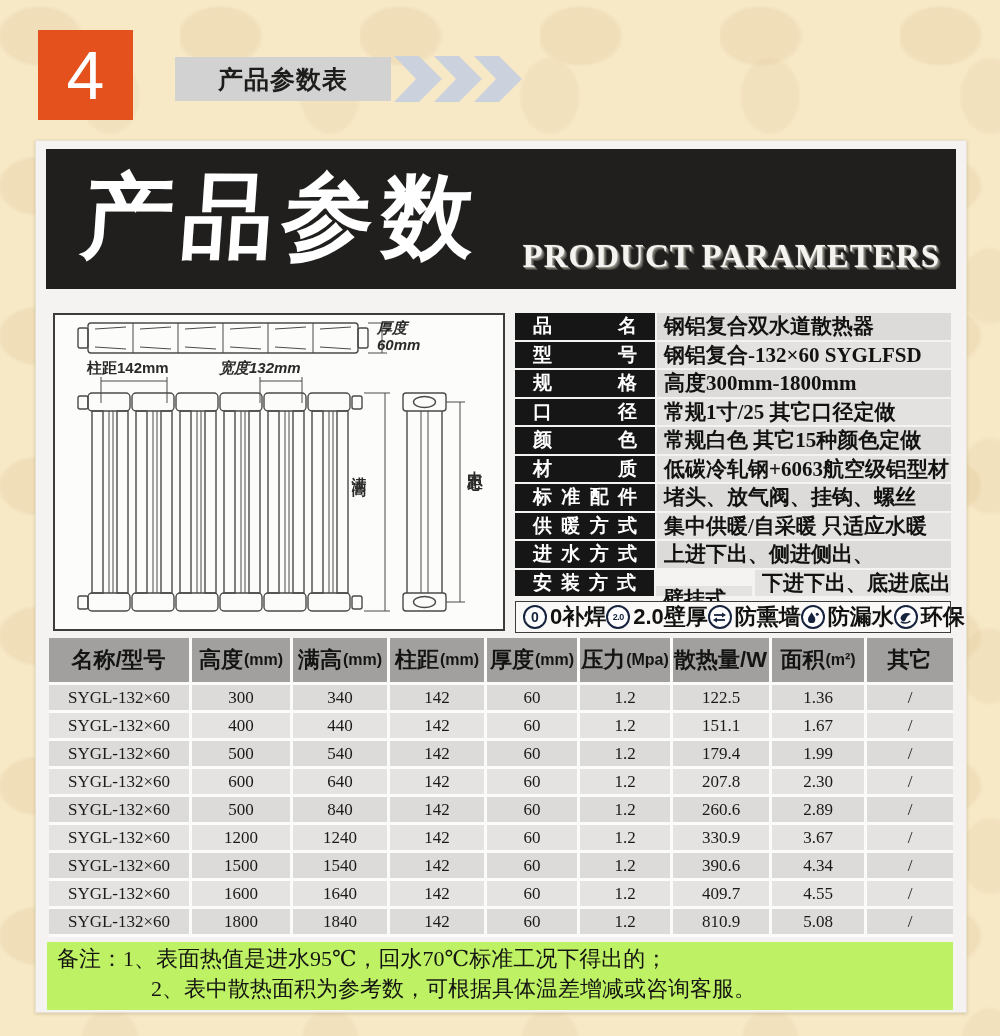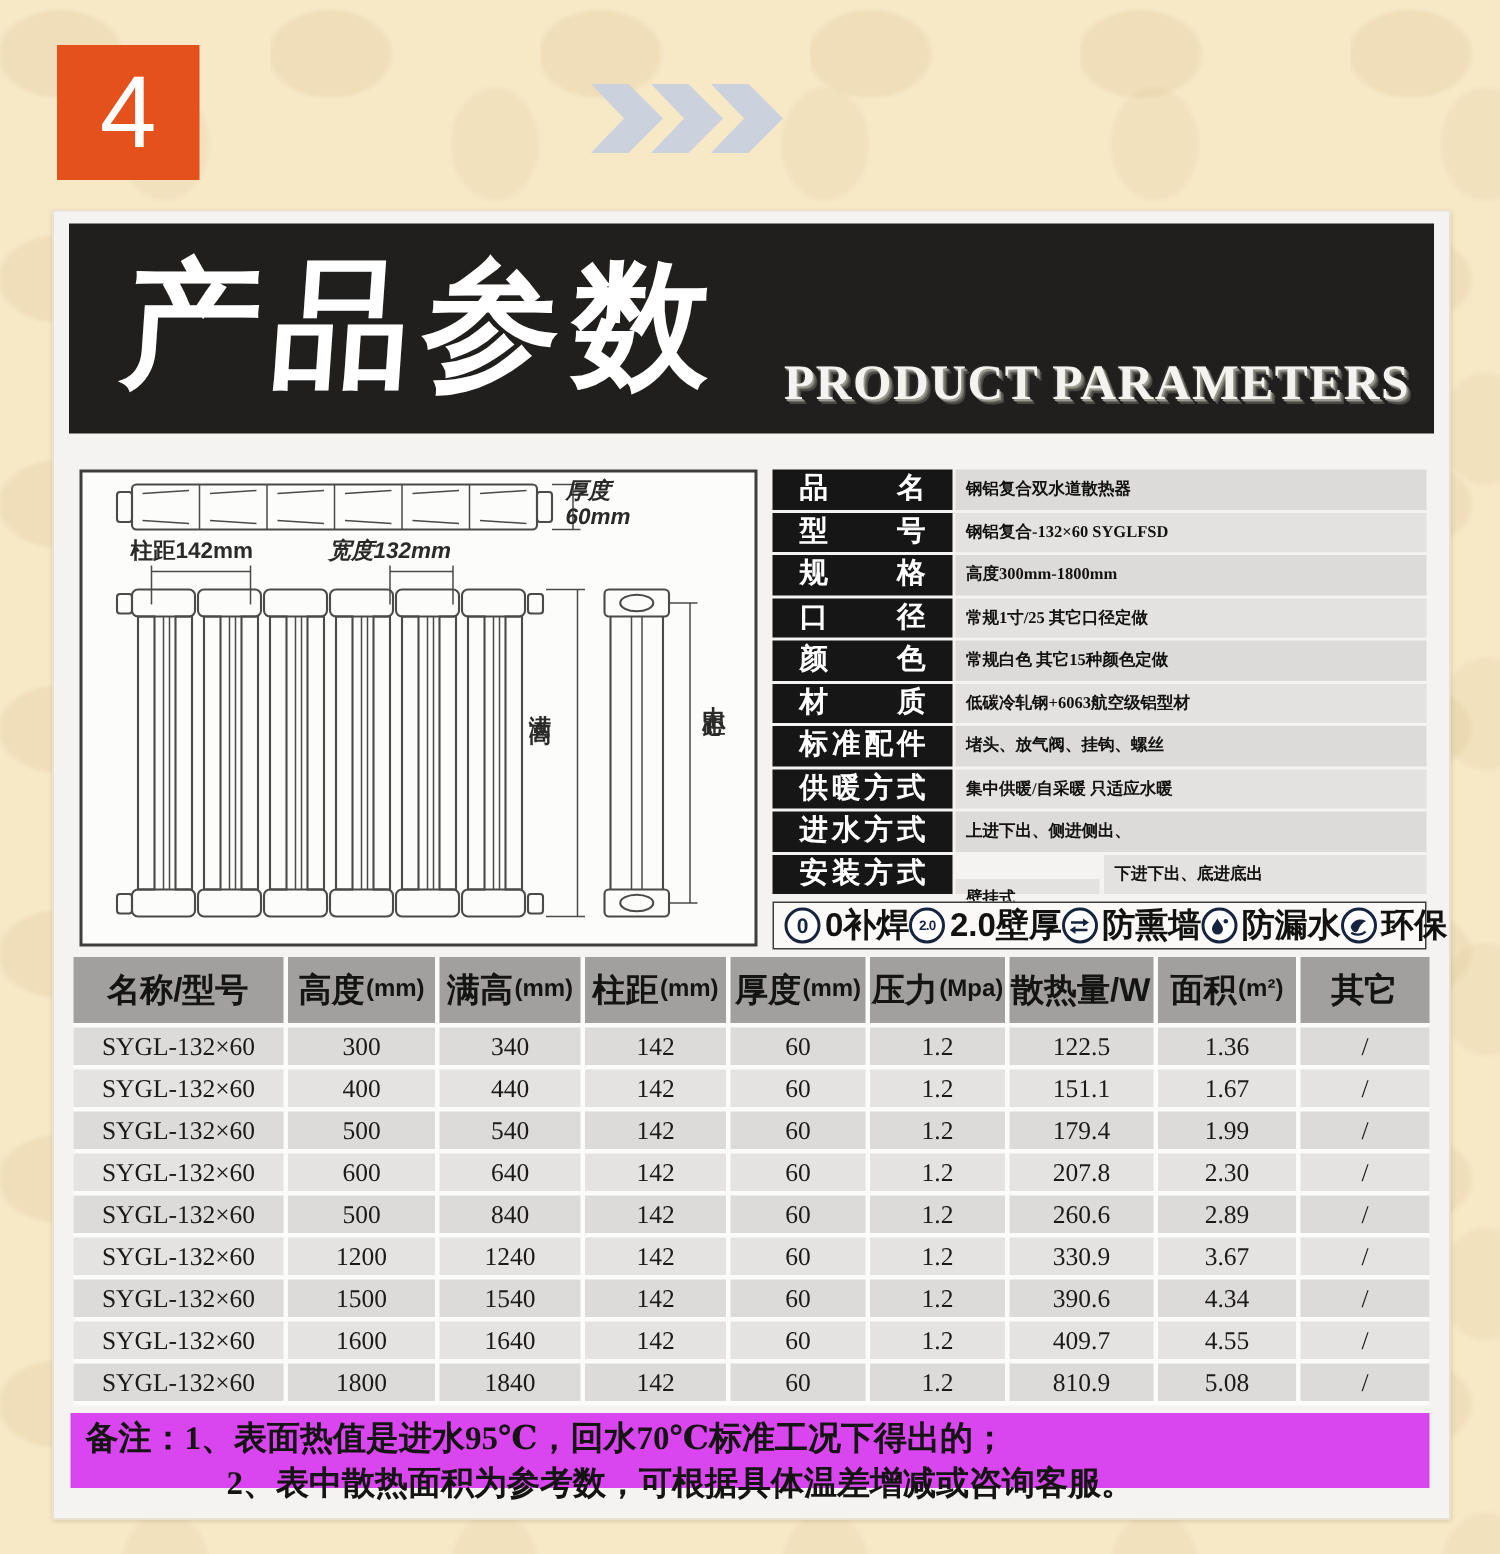--- a/index.html
+++ b/index.html
@@ -46,23 +46,23 @@
   .lab-thick { left:322px; top:4px; font-style:italic; }
   .lab-pitch { left:32px; top:44px; }
   .lab-width { left:164px; top:44px; font-style:italic; }
   .lab-fullh { left:296px; top:150px; }
   .lab-cdist { left:412px; top:144px; }
   .diagram svg { position:absolute; left:0; top:0; }
 
   
   .spec { position:absolute; left:479px; top:172px; width:436px; }
   .spec-row { display:flex; height:26.5px; margin-bottom:2px; }
-  .spec-label { width:120px; background:#161616; color:#fff; font-weight:bold; font-size:19px;
+  .spec-label { width:140px; background:#161616; color:#fff; font-weight:bold; font-size:19px;
     line-height:26.5px; padding:0 18px; text-align:justify; text-align-last:justify; margin-right:2px; }
-  .spec-value { flex:1; background:#dcdbd9; color:#121210; font-weight:bold; font-size:11px;
+  .spec-value { flex:1; background:#dcdbd9; color:#121210; font-weight:bold; font-size:21px;
     line-height:26.5px; padding-left:7px; white-space:nowrap;
     font-family:"Liberation Serif","DejaVu Serif",serif; }
   .spec-row:nth-child(even) .spec-value { background:#e3e2e0; }
   .spec-value.small-cell { flex:0 0 96px; margin-right:3px;margin-top:16px; }
 
   
   .badges { position:absolute; left:479px; top:460px; width:436px; height:32px;
     border:1px solid #3c3c3a; background:#faf9f7; display:flex; align-items:center;
     justify-content:space-between; padding:0 7px; }
   .badge { display:flex; align-items:center; gap:3px; }
@@ -77,32 +77,35 @@
   .grid-row { display:grid; grid-template-columns:140px 98px 94px 94px 90px 90px 96px 92px 1fr;
     column-gap:3px; margin-bottom:3px; }
   .hcell { background:#a1a09e; height:44px; display:flex; align-items:center; justify-content:center;
     color:#141412; font-weight:bold; font-size:22px; white-space:nowrap; }
   .hcell .unit { font-size:16px; font-weight:bold; margin-left:1px; }
   .tcell { background:#e4e3e1; height:25px; display:flex; align-items:center; justify-content:center;
     color:#1a1a18; font-size:17px; font-family:"Liberation Serif","DejaVu Serif",serif; white-space:nowrap; }
   .grid-row.body:nth-child(odd) .tcell { background:#dcdbd9; }
 
   
-  .notes { position:absolute; left:11px; top:801px; width:906px; height:50px; background:#d946ef;
-    color:#141412; font-family:"Liberation Serif","DejaVu Serif",serif; font-weight:bold;
+  .notes { position:absolute; left:11px; top:801px; width:906px; height:68px; background:#bef264;
+    color:#141412; font-family:"Liberation Serif","DejaVu Serif",serif; font-weight:normal;
     font-size:22px; line-height:30px; padding:2px 10px; }
   .notes .l2 { margin-left:94px; }
 </style>
 </head>
 <body>
 
 <div id="page">
 
   <div class="num-box">
     <span>4</span>
+  </div>
+  <div class="title-bar">
+    <span>产品参数表</span>
   </div>
   <div class="chev c1"></div>
   <div class="chev c2"></div>
   <div class="chev c3"></div>
 
   <div class="panel">
 
     <div class="banner">
       <div class="banner-cn">产品参数</div>
       <div class="banner-en">PRODUCT PARAMETERS</div>

